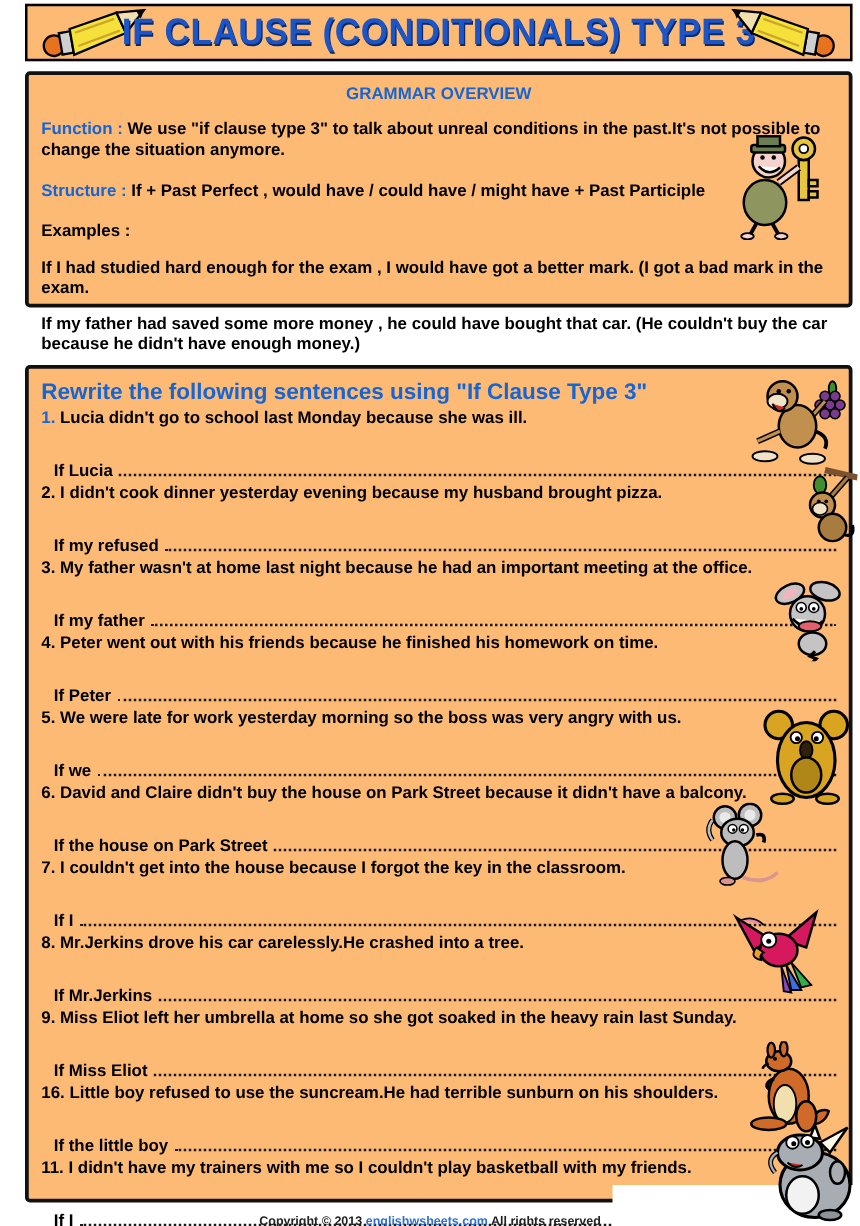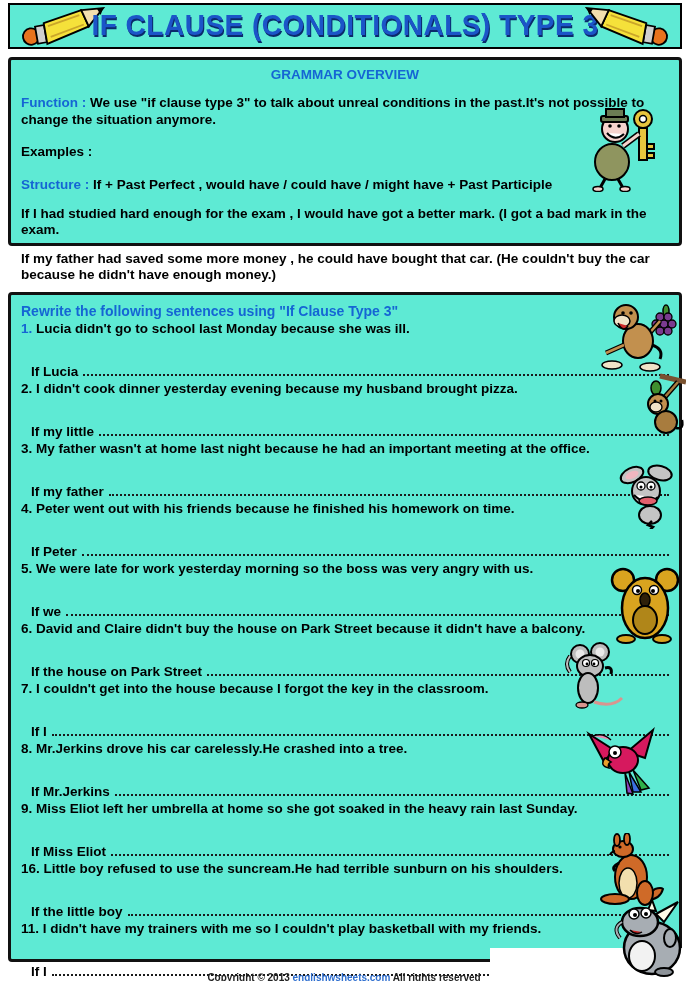--- a/index.html
+++ b/index.html
@@ -1,31 +1,31 @@
 <!DOCTYPE html>
 <html><head>
 <meta charset="utf-8">
 <style>
   html,body{margin:0;padding:0;}
   body{
     width:688px;height:981px;position:relative;overflow:hidden;
     background:#ffffff;font-family:"Liberation Sans",sans-serif;font-weight:bold;color:#000;
   }
-  .box{position:absolute;left:8px;right:6px;background:#5eead4;box-sizing:border-box;}
+  .box{position:absolute;left:20px;right:6px;background:#fdba74;box-sizing:border-box;}
   
   #header{top:3px;height:46px;border:2px solid #000;display:flex;align-items:center;justify-content:center;}
   #title{font-size:28px;color:#1b55c8;letter-spacing:.5px;text-shadow:1px 1px 0 #0a2a6b;transform:scaleY(1.05);white-space:nowrap;}
   .pencil{position:absolute;top:2px;width:92px;height:42px;}
   .pencil.left{left:8px;}
   .pencil.right{right:8px;transform:scaleX(-1);}
   
   #grammar{top:57px;height:189px;border:3px solid #111;border-radius:4px;padding:5px 8px;}
   #practice{top:292px;height:670px;border:3px solid #111;border-radius:4px;padding:6px 8px;}
   .sec-heading{color:#1565d4;font-size:13.5px;text-align:center;margin:2px 0 0 0;}
-  .left-heading{color:#1565d4;font-size:14px;text-align:left;margin:2px 0 0 2px;}
+  .left-heading{color:#1565d4;font-size:18px;text-align:left;margin:2px 0 0 2px;}
   .gp{font-size:13.5px;line-height:17px;margin:12px 0 0 2px;}
   .gp .lbl{color:#1565d4;}
   .ex-sentence{font-size:13.5px;line-height:16px;margin:13px 0 0 2px;}
   
   .ex .q{font-size:13.5px;line-height:14px;margin:3px 0 0 2px;}
   .ex .qn.blue{color:#1565d4;}
   .ex .ans{display:flex;align-items:flex-end;margin:28px 0 0 12px;font-size:13.5px;line-height:14px;}
   .ex .ap{white-space:nowrap;}
   .ex .dots{flex:1 1 auto;border-bottom:2px dotted #1a1a1a;margin:0 2px 3px 5px;height:10px;}
   .ex .dots.short{flex:0 0 auto;width:352px;}
@@ -62,25 +62,25 @@
     </g>
   </svg>
 </div>
 
 <div class="box" id="grammar">
   <p class="sec-heading">GRAMMAR OVERVIEW</p>
   <p class="gp">
     <span class="lbl">Function :</span>
     <span>We use "if clause type 3" to talk about unreal conditions in the past.It's not possible to change the situation anymore.</span>
   </p>
-  <p class="gp lbl" style="margin-top:15px">Examples :</p>
   <p class="gp" style="margin-top:16px">
     <span class="lbl">Structure :</span>
     <span>If + Past Perfect , would have / could have / might have + Past Participle</span>
   </p>
+  <p class="gp lbl" style="margin-top:15px">Examples :</p>
   <div id="examples-list">
   <p class="ex-sentence">If I had studied hard enough for the exam , I would have got a better mark. (I got a bad mark in the exam.</p>
 
 
   <p class="ex-sentence">If my father had saved some more money , he could have bought that car. (He couldn't buy the car because he didn't have enough money.)</p>
 </div>
 </div>
 
 <div class="box" id="practice">
   <p class="left-heading">Rewrite the following sentences using "If Clause Type 3"</p>
@@ -89,21 +89,21 @@
     <p class="q"><span class="qn blue">1.</span> <span class="qt">Lucia didn't go to school last Monday because she was ill.</span></p>
     <div class="ans">
       <span class="ap">If Lucia</span>
       <span class="dots"></span>
     </div>
   </div>
 
   <div class="ex">
     <p class="q"><span class="qn">2.</span> <span class="qt">I didn't cook dinner yesterday evening because my husband brought pizza.</span></p>
     <div class="ans">
-      <span class="ap">If my little</span>
+      <span class="ap">If my refused</span>
       <span class="dots"></span>
     </div>
   </div>
 
   <div class="ex">
     <p class="q"><span class="qn">3.</span> <span class="qt">My father wasn't at home last night because he had an important meeting at the office.</span></p>
     <div class="ans">
       <span class="ap">If my father</span>
       <span class="dots"></span>
     </div>

